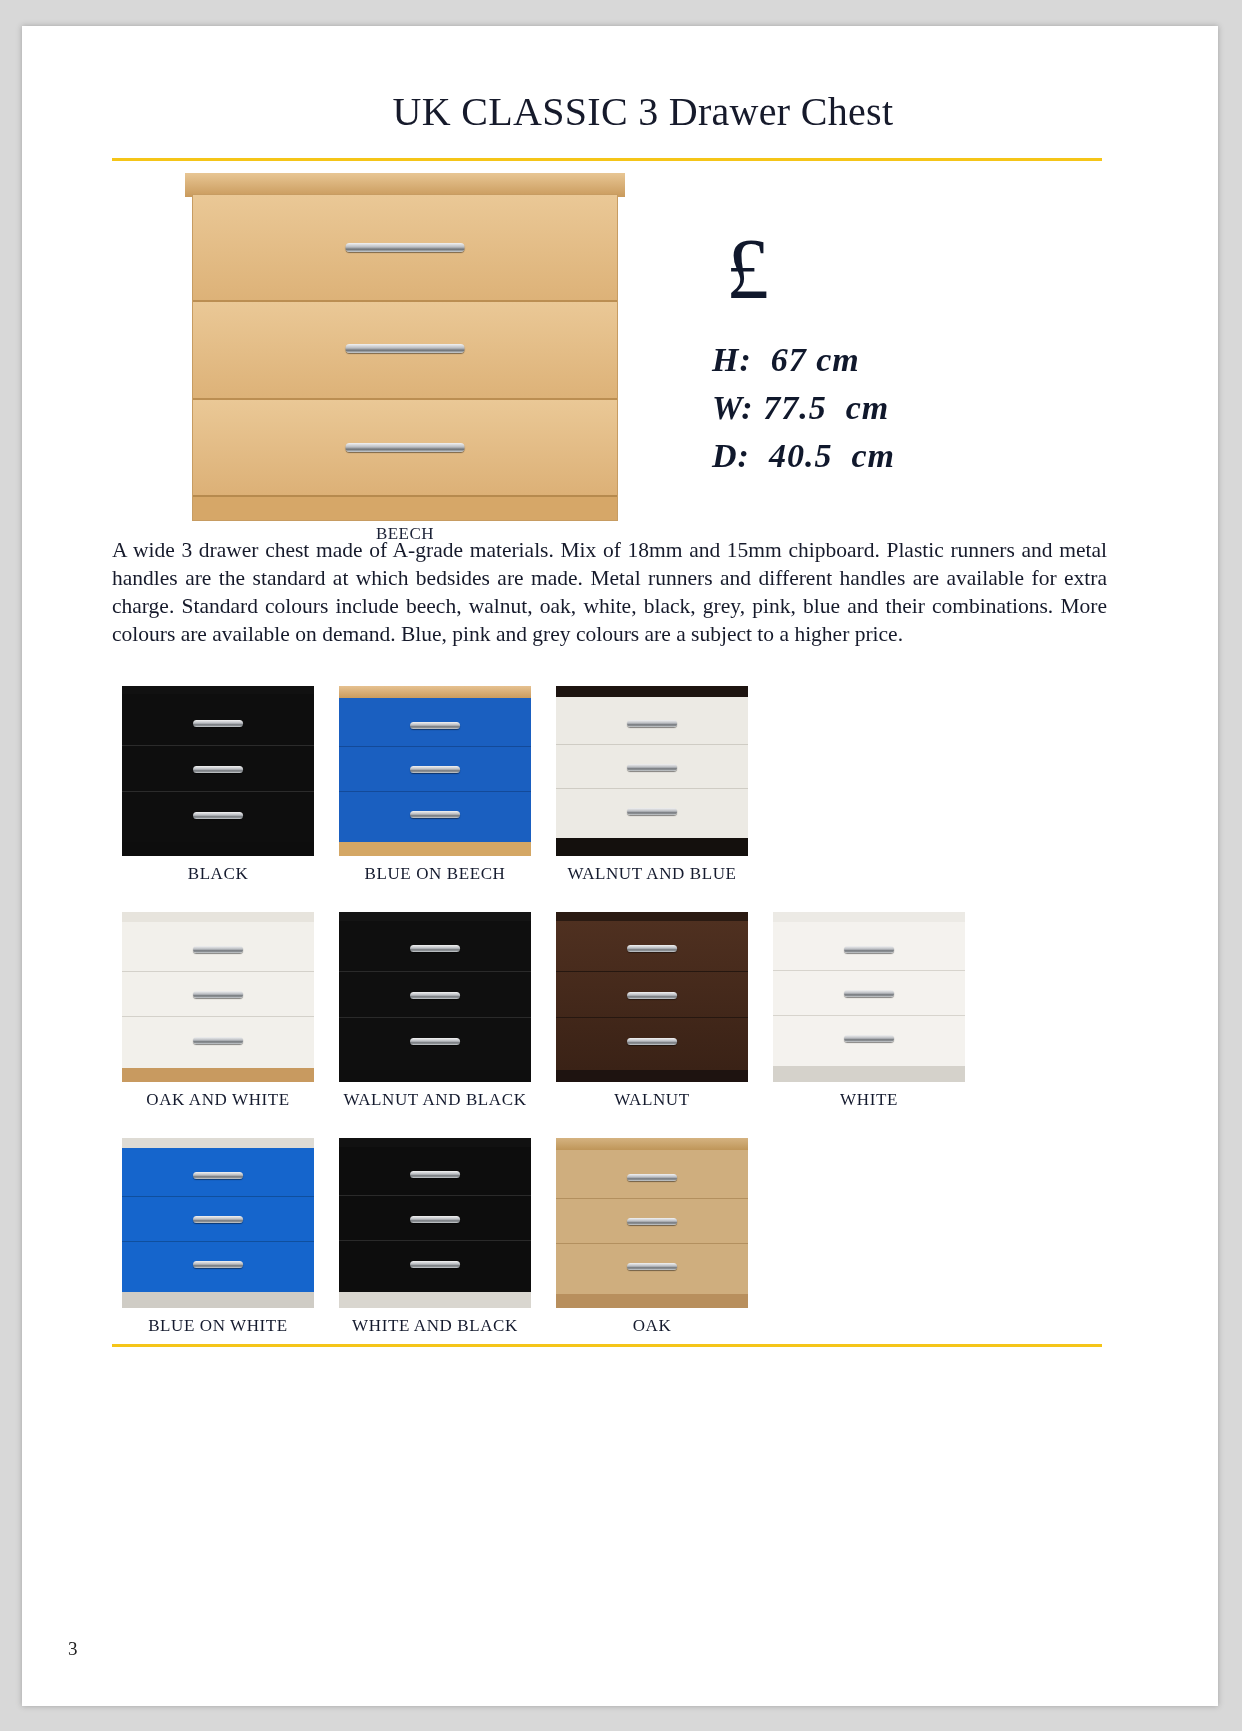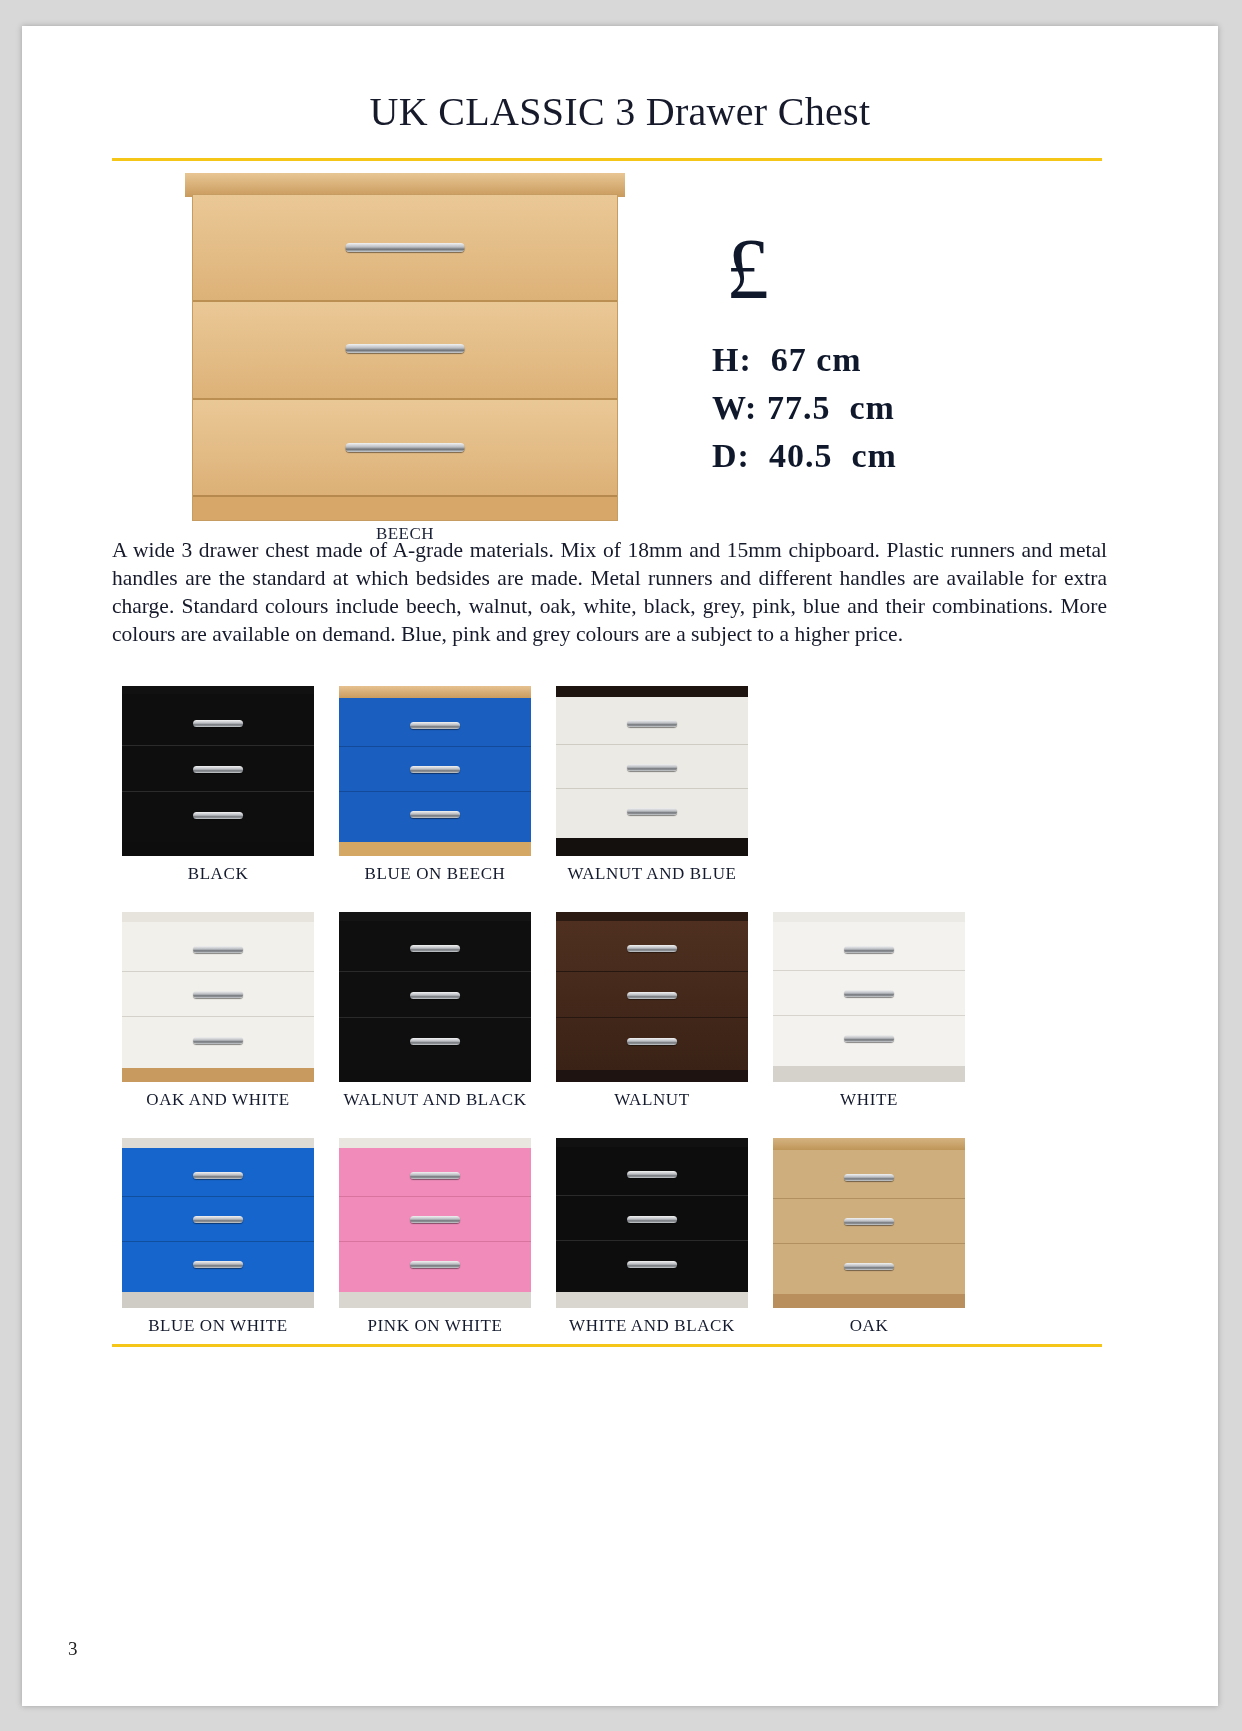--- a/index.html
+++ b/index.html
@@ -26,20 +26,21 @@
   .title {
     position: absolute;
     left: 0;
     top: 62px;
     width: 1196px;
     text-align: center;
     font-family: "Liberation Serif", serif;
     font-size: 40px;
     color: #161a2b;
     letter-spacing: 0.3px;
+    padding-left: 23px;
   }
   .rule {
     position: absolute;
     height: 3px;
     background: #f5c518;
   }
   .rule-top { left: 90px; top: 132px; width: 990px; }
   .rule-bottom { left: 90px; top: 1318px; width: 990px; }
 
   
@@ -107,20 +108,21 @@
     font-weight: 400;
     margin-left: 14px;
   }
   .dims {
     margin-top: 24px;
     font-family: "Liberation Serif", serif;
     font-size: 34px;
     font-weight: bold;
     line-height: 48px;
     letter-spacing: 1px;
+    font-style: italic;
   }
   .dims .dim-row { white-space: pre; }
 
   .desc {
     position: absolute;
     left: 90px;
     top: 510px;
     width: 995px;
     font-family: "Liberation Serif", serif;
     font-size: 21.5px;
@@ -361,38 +363,20 @@
               </div>
             <div class="drawer" style="top:65%;height:31%;">
                 <div class="handle" style="top:44%;"></div>
               </div>
           </div>
           <div style="position:absolute;left:0;bottom:0;right:0;height:16px;background:#cfccc5;"></div>
         </div>
         <div class="caption">BLUE ON WHITE</div>
       </div>
 
-      <div class="cell">
-        <div class="thumb mini">
-          <div style="position:absolute;left:0;top:0;right:0;height:10px;background:#e9e6e0;"></div>
-          <div style="position:absolute;left:0;top:10px;right:0;bottom:16px;background:#f08bba;">
-            <div class="drawer" style="top:3%;height:31%;border-bottom:1px solid #d9749f;">
-                <div class="handle" style="top:44%;"></div>
-              </div>
-            <div class="drawer" style="top:34%;height:31%;border-bottom:1px solid #d9749f;">
-                <div class="handle" style="top:44%;"></div>
-              </div>
-            <div class="drawer" style="top:65%;height:31%;">
-                <div class="handle" style="top:44%;"></div>
-              </div>
-          </div>
-          <div style="position:absolute;left:0;bottom:0;right:0;height:16px;background:#d9d6cf;"></div>
-        </div>
-        <div class="caption">PINK ON WHITE</div>
-      </div>
 
       <div class="cell">
         <div class="thumb mini">
           <div style="position:absolute;left:0;top:0;right:0;height:9px;background:#111;"></div>
           <div style="position:absolute;left:0;top:9px;right:0;bottom:16px;background:#0d0d0d;">
             <div class="drawer" style="top:3%;height:31%;border-bottom:1px solid #2a2a2a;">
                 <div class="handle" style="top:44%;"></div>
               </div>
             <div class="drawer" style="top:34%;height:31%;border-bottom:1px solid #2a2a2a;">
                 <div class="handle" style="top:44%;"></div>

